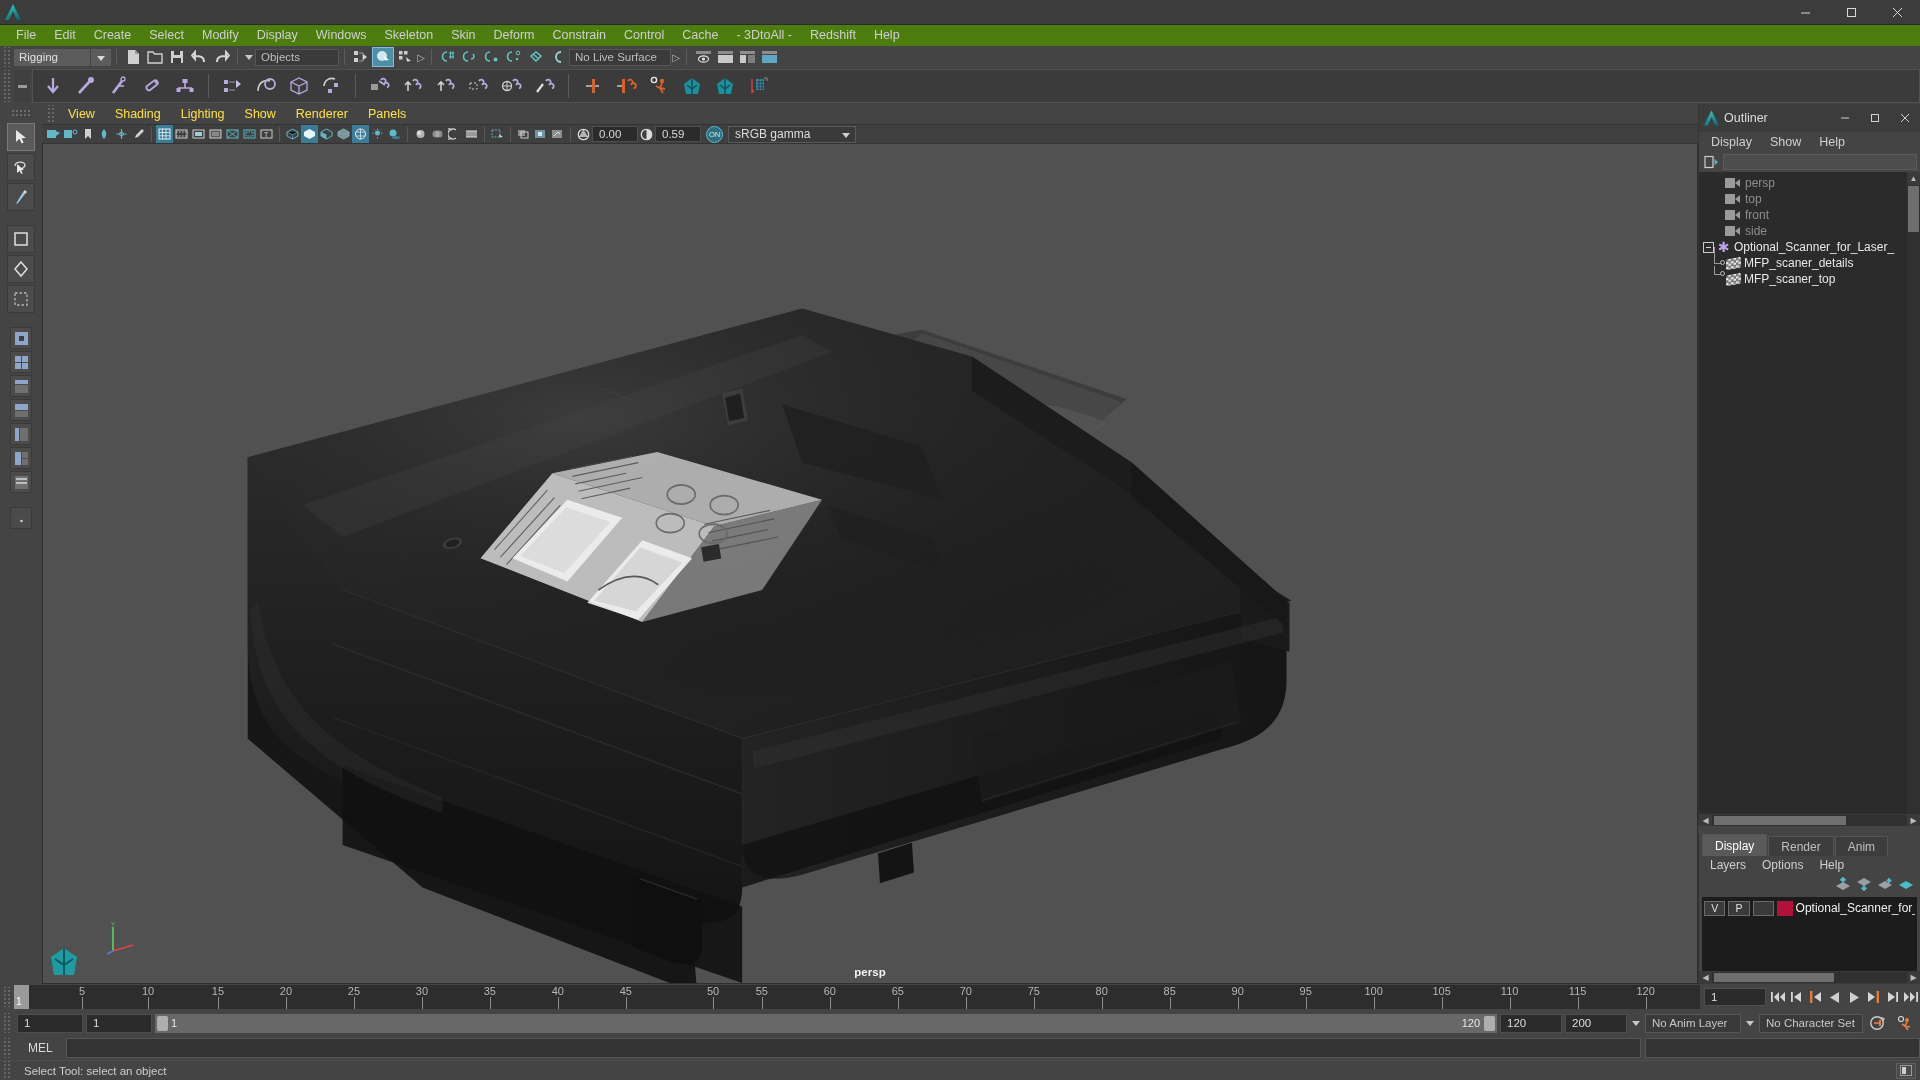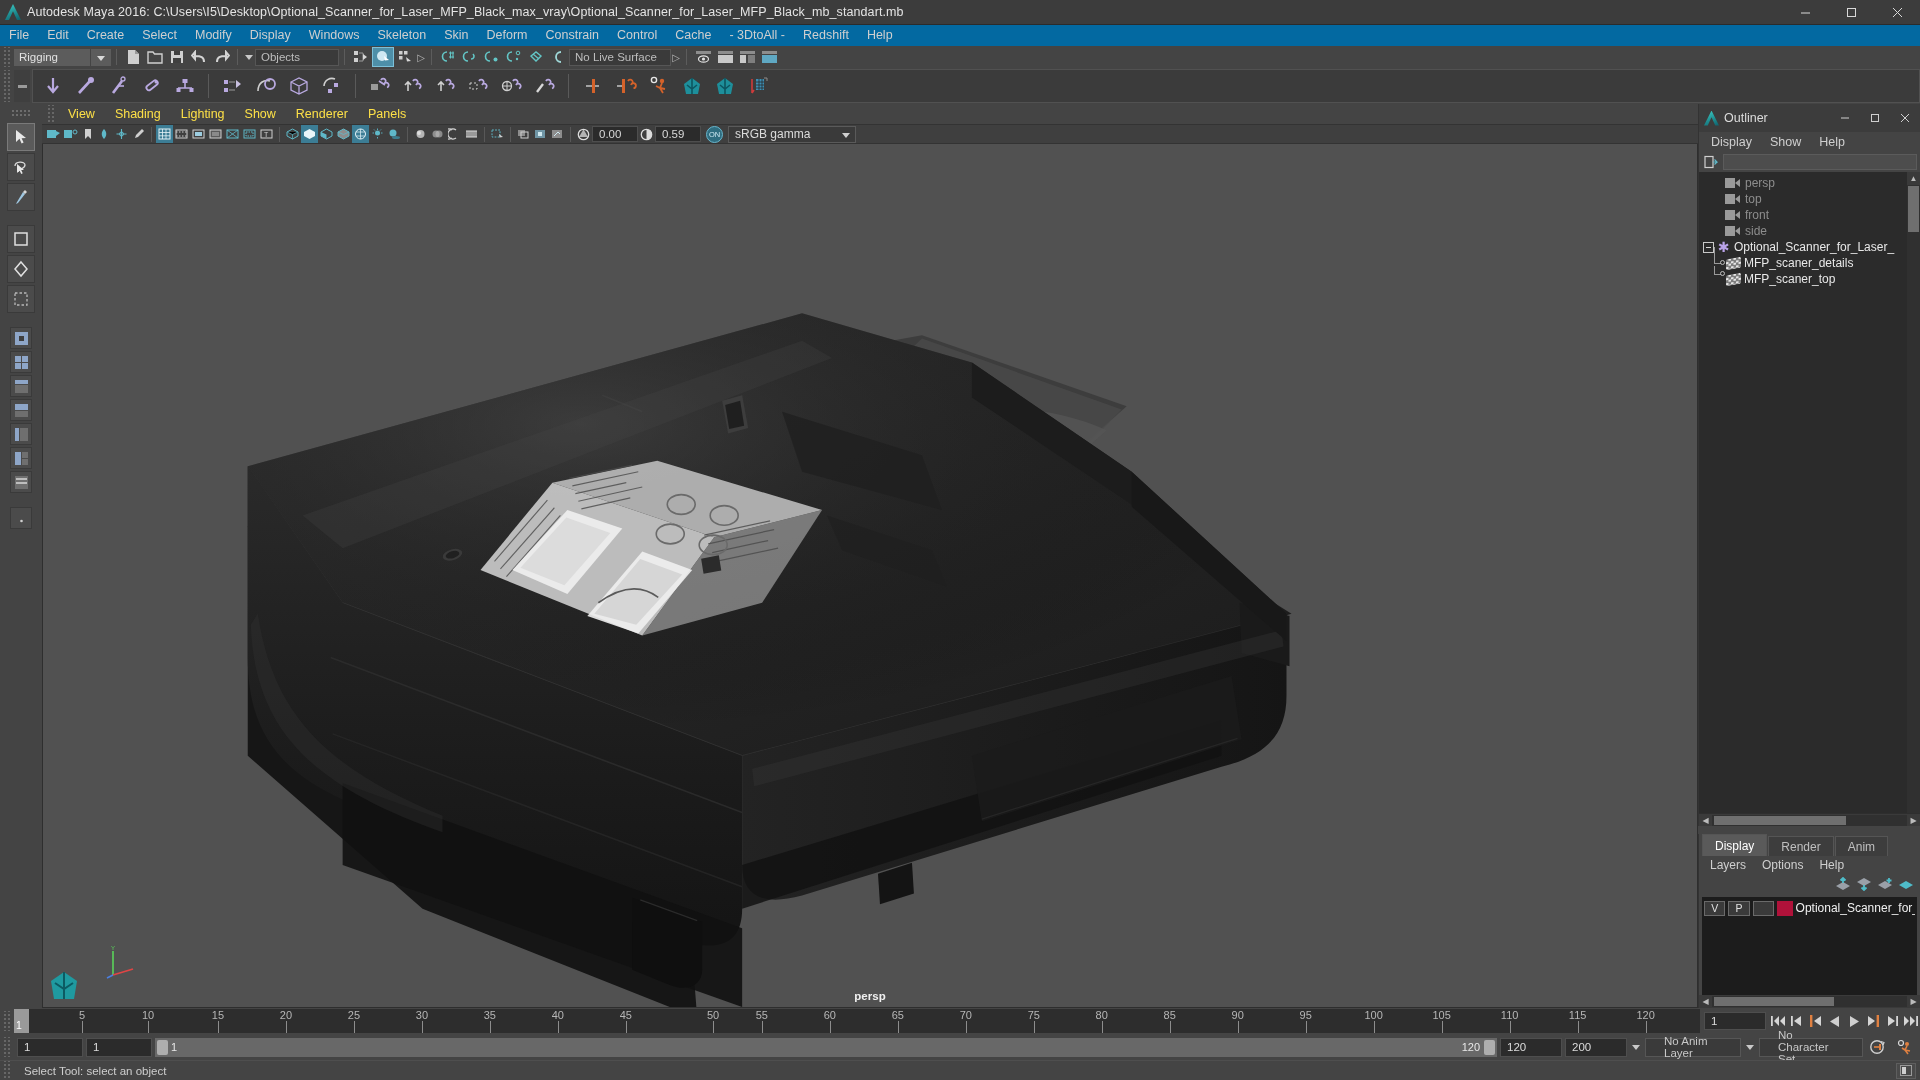--- a/index.html
+++ b/index.html
@@ -22,21 +22,21 @@
   .title-icon .mglyph {
     position:absolute; inset:0; background:linear-gradient(160deg,#3fd0c9 0%,#1f8f92 55%,#0d5f6b 100%);
     clip-path:polygon(50% 0%,100% 100%,75% 100%,50% 45%,25% 100%,0% 100%);
   }
   .title-text { font-size:12.5px; color:#e4e4e4; white-space:nowrap; letter-spacing:0.1px; }
   .title-btns { margin-left:auto; display:flex; height:100%; }
   .tb-btn { width:46px; height:100%; display:flex; align-items:center; justify-content:center; color:#d8d8d8; }
   .tb-btn svg { display:block; }
 
   
-  .menubar { height:21px; background:#0369a1; display:flex; align-items:center; flex:0 0 21px; }
+  .menubar { height:21px; background:#4d7c0f; display:flex; align-items:center; padding-left:7px; flex:0 0 21px; }
   .menubar .mi { padding:0 9px; font-size:12.5px; color:#cfcfcf; line-height:21px; height:100%; white-space:nowrap; }
 
   
   .statusline {
     height:22px; background:#444444; display:flex; align-items:center; flex:0 0 22px; padding-left:2px;
   }
   .grip { width:9px; height:20px; flex:0 0 9px; margin-right:3px;
     background-image:radial-gradient(#6d6d6d 1px, transparent 1px);
     background-size:4px 4px; background-position:1px 2px; opacity:.85; }
   .sep { width:1px; height:16px; background:#5c5c5c; margin:0 5px; flex:0 0 1px; }
@@ -185,21 +185,21 @@
 
   .rangebar { height:26px; background:#444; display:flex; align-items:center; flex:0 0 26px; padding-left:2px; gap:3px; }
   .rfield { height:19px; background:#2b2b2b; border:1px solid #4e4e4e; color:#dcdcdc; font-size:11.5px;
             display:flex; align-items:center; padding-left:6px; }
   .rangetrack { flex:1 1 auto; height:19px; background:#686868; position:relative; }
   .rangetrack .lh { position:absolute; left:2px; top:2px; width:11px; height:15px; background:#aeaeae; border-radius:2px; }
   .rangetrack .rh { position:absolute; right:2px; top:2px; width:11px; height:15px; background:#aeaeae; border-radius:2px; }
   .rangetrack .n1 { position:absolute; left:16px; top:3px; font-size:11px; color:#e8e8e8; }
   .rangetrack .n2 { position:absolute; right:17px; top:3px; font-size:11px; color:#e8e8e8; }
   .dropf { height:19px; background:#3a3a3a; border:1px solid #565656; color:#c8c8c8; font-size:11.5px;
-           display:flex; align-items:center; padding:0 18px; }
+           display:flex; align-items:center; padding:0 6px; }
 
   .cmdline { height:24px; background:#444; display:flex; align-items:center; flex:0 0 24px; padding-left:2px; gap:4px; }
   .mel-label { width:44px; font-size:12px; color:#d8d8d8; padding-left:10px; flex:0 0 44px; }
   .mel-input { flex:1 1 auto; height:20px; background:#333333; border:1px solid #555; }
   .mel-out { width:275px; height:20px; background:#333333; border:1px solid #555; flex:0 0 275px; }
 
   .statusbar { height:20px; background:#444; display:flex; align-items:center; flex:0 0 20px; padding-left:2px;
                border-top:1px solid #4e4e4e; }
   .status-text { font-size:11.5px; color:#cecece; padding-left:10px; }
   .status-right { margin-left:auto; width:20px; height:16px; background:#4a4a4a; border:1px solid #5e5e5e;
@@ -207,21 +207,20 @@
 </style>
 </head>
 <body>
 
 <div class="app">
 
   <div class="titlebar">
     <div class="title-icon">
         <div class="mglyph"></div>
       </div>
-    <div class="title-text">Autodesk Maya 2016: C:\Users\I5\Desktop\Optional_Scanner_for_Laser_MFP_Black_max_vray\Optional_Scanner_for_Laser_MFP_Black_mb_standart.mb</div>
     <div class="title-btns">
       <div class="tb-btn">
         <svg width="11" height="11" viewBox="0 0 11 11">
             <line x1="1" y1="6" x2="10" y2="6" stroke="#d8d8d8" stroke-width="1"></line>
           </svg>
       </div>
       <div class="tb-btn">
         <svg width="11" height="11" viewBox="0 0 11 11">
             <rect x="1.5" y="1.5" width="8" height="8" fill="none" stroke="#d8d8d8" stroke-width="1"></rect>
           </svg>
@@ -1328,20 +1327,26 @@
     </div>
     <div style="width:24px;display:flex;align-items:center;justify-content:center;margin-right:3px">
       <svg width="18" height="16" viewBox="0 0 18 16">
           <circle cx="5" cy="4" r="2.5" fill="none" stroke="#d8d8d8" stroke-width="1.2"></circle>
           <circle cx="11" cy="5" r="2" fill="#e08040"></circle>
           <path d="M11 7 l-2 4 l3 4 M9 11 l5 1 M6 9 l3 2" stroke="#e08040" stroke-width="1.6" fill="none"></path>
         </svg>
     </div>
   </div>
 
+  <div class="cmdline">
+    <div class="grip"></div>
+    <div class="mel-label">MEL</div>
+    <div class="mel-input" title=""></div>
+    <div class="mel-out" title=""></div>
+  </div>
 
   <div class="statusbar">
     <div class="grip"></div>
     <div class="status-text">Select Tool: select an object</div>
     <div class="status-right">
       <svg width="12" height="11" viewBox="0 0 12 11">
           <rect x="0.5" y="0.5" width="11" height="10" fill="none" stroke="#9a9a9a"></rect>
           <rect x="2" y="2" width="4" height="7" fill="#cfcfcf"></rect>
         </svg>
     </div>

